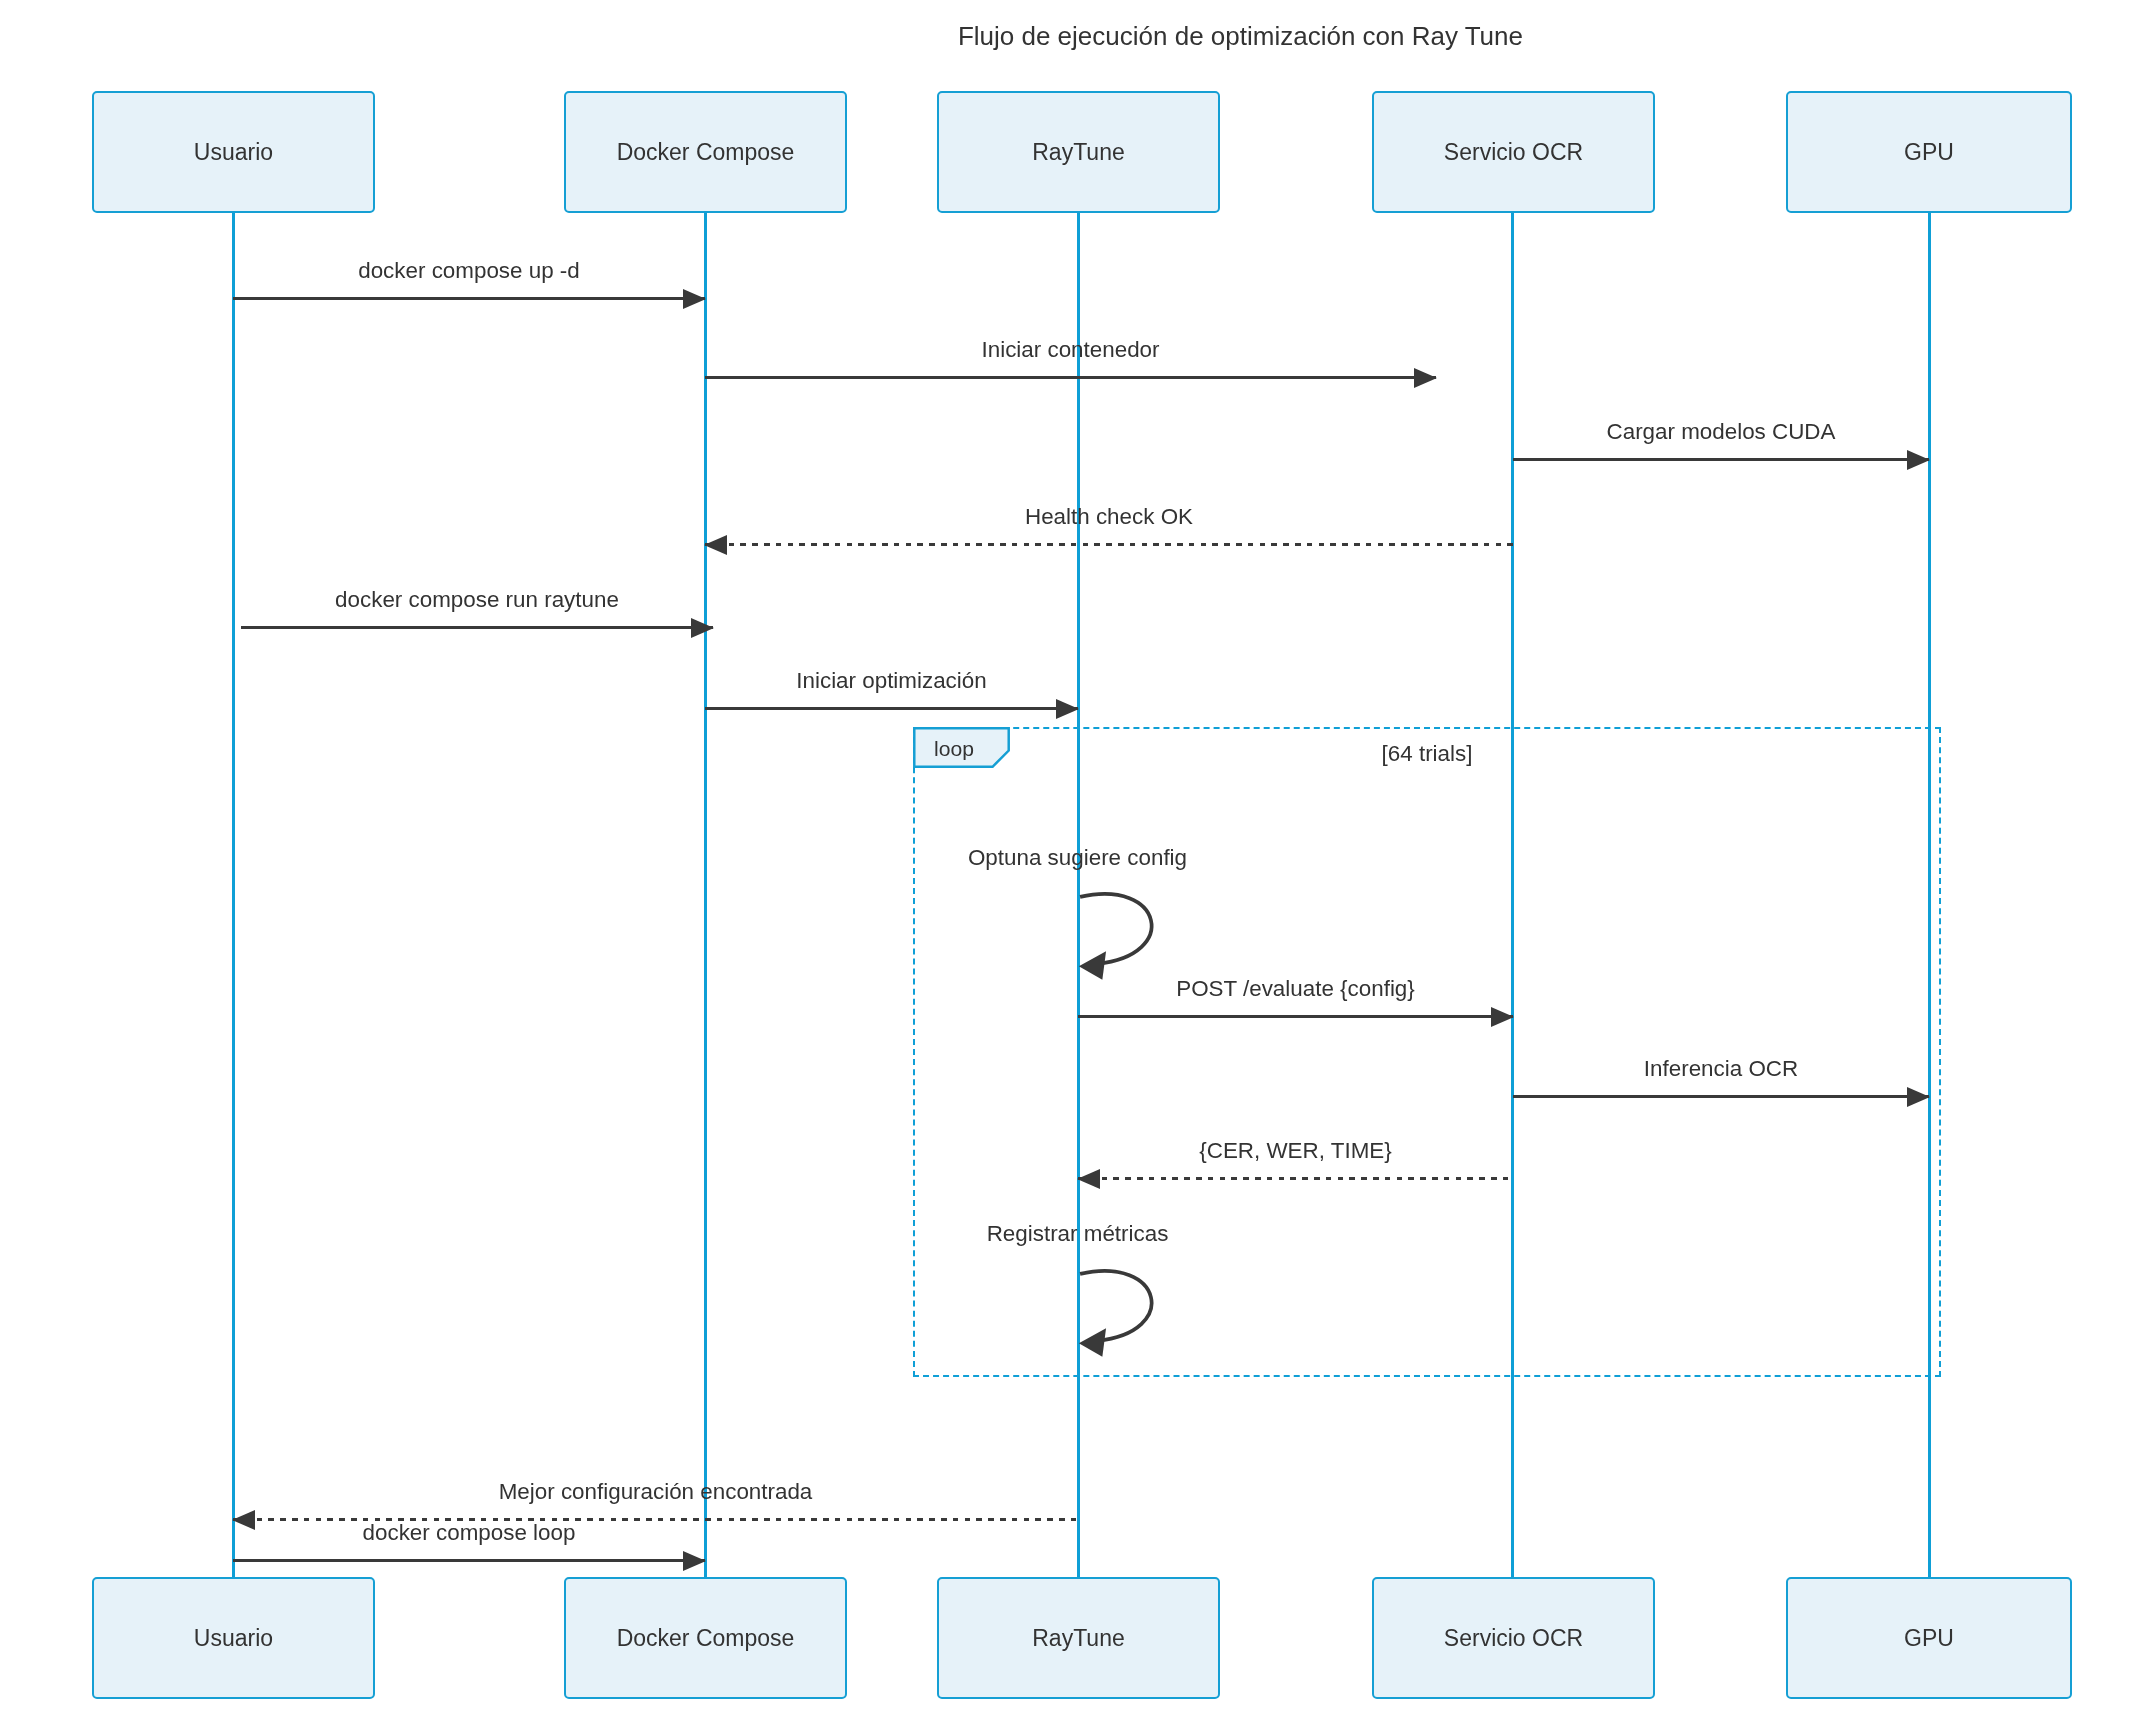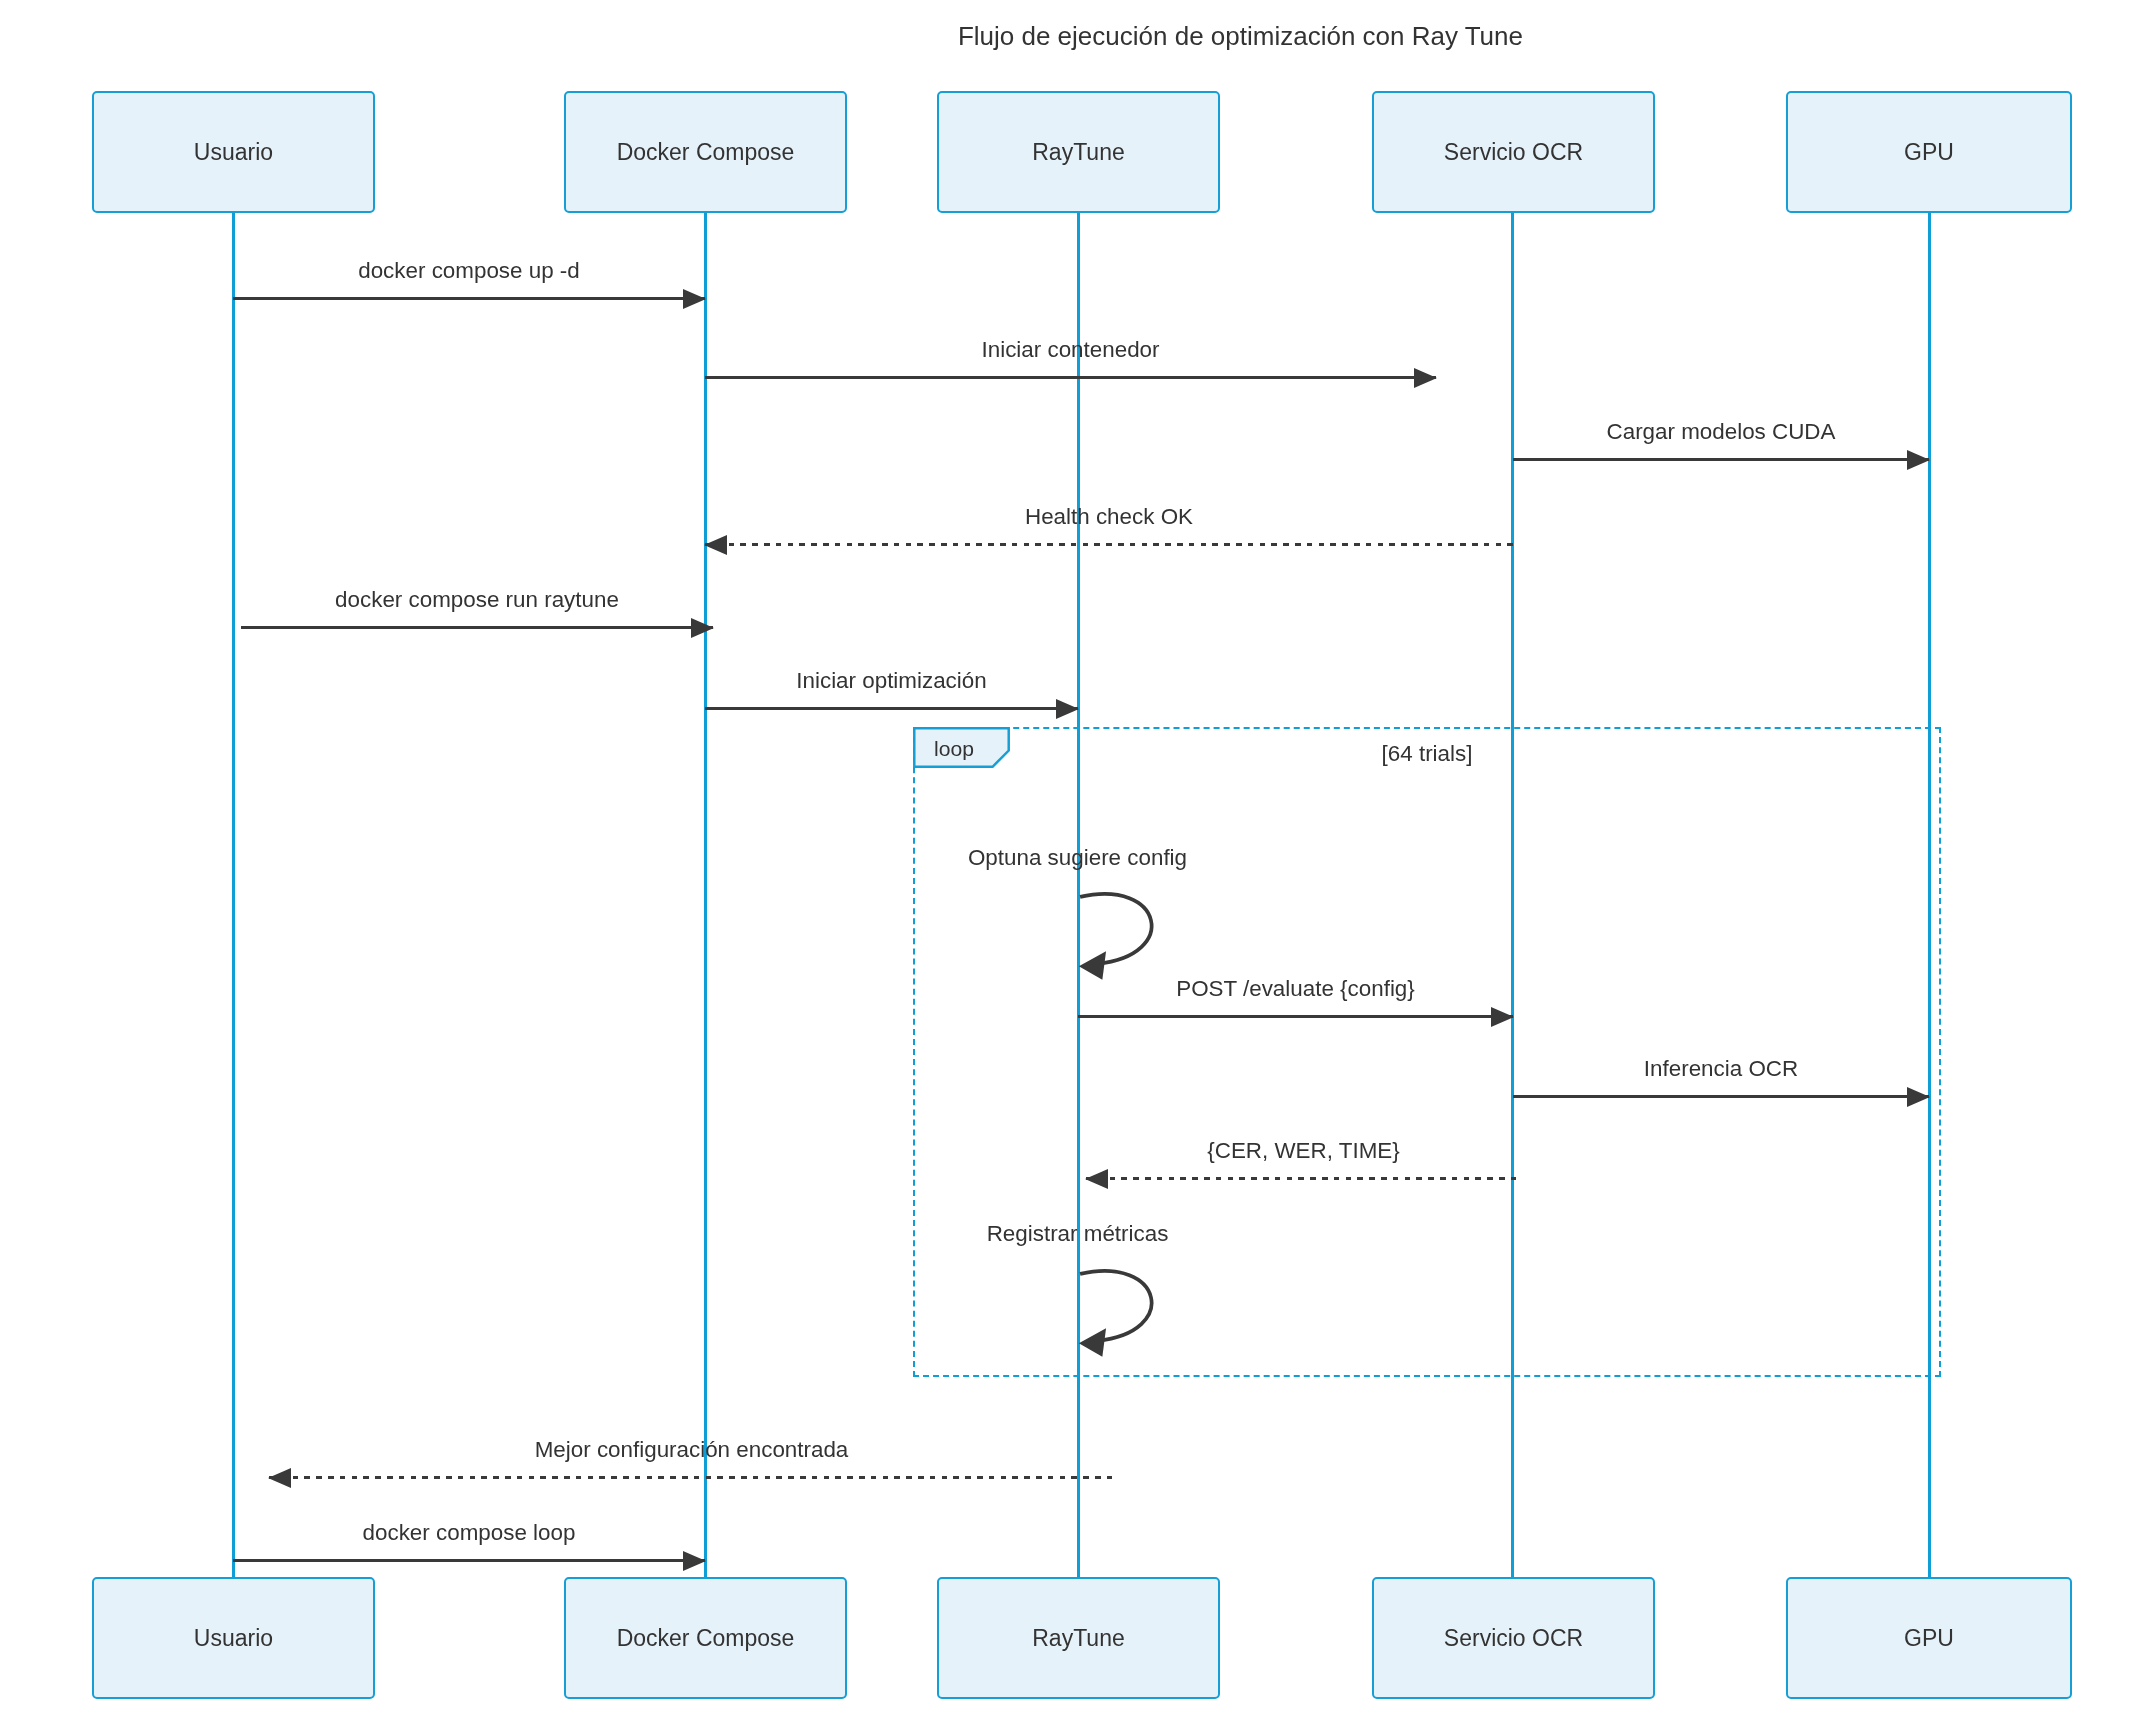--- a/index.html
+++ b/index.html
@@ -174,34 +174,34 @@
       </div>
   </div>
 
   <div class="msg solid" style="left:1513px;top:1042px;width:416px;height:56px;">
     <div class="msg-label">Inferencia OCR</div>
     <div class="msg-line">
         <div class="arrow-right"></div>
       </div>
   </div>
 
-  <div class="msg dashed" style="left:1078px;top:1124px;width:435px;height:56px;margin-left:8px;">
+  <div class="msg dashed" style="left:1078px;top:1124px;width:435px;height:56px;">
     <div class="msg-label">{CER, WER, TIME}</div>
     <div class="msg-line">
         <div class="arrow-left"></div>
       </div>
   </div>
 
   <div class="self-label" style="left:891px;top:1221px;width:373px;">Registrar métricas</div>
   <svg class="selfloop" style="left:1076px;top:1264px;" width="109" height="99" viewBox="0 0 175 160">
     <path d="M6,16 C140,-14 168,110 34,124" fill="none" stroke="#393939" stroke-width="6"></path>
     <polygon points="4,128 48,104 42,150" fill="#393939"></polygon>
   </svg>
 
-  <div class="msg dashed" style="left:233px;top:1423px;width:845px;height:56px;margin-left:36px;">
+  <div class="msg dashed" style="left:233px;top:1465px;width:845px;height:56px;">
     <div class="msg-label">Mejor configuración encontrada</div>
     <div class="msg-line">
         <div class="arrow-left"></div>
       </div>
   </div>
 
   <div class="msg solid" style="left:233px;top:1506px;width:472px;height:56px;">
     <div class="msg-label">docker compose loop</div>
     <div class="msg-line">
         <div class="arrow-right"></div>

